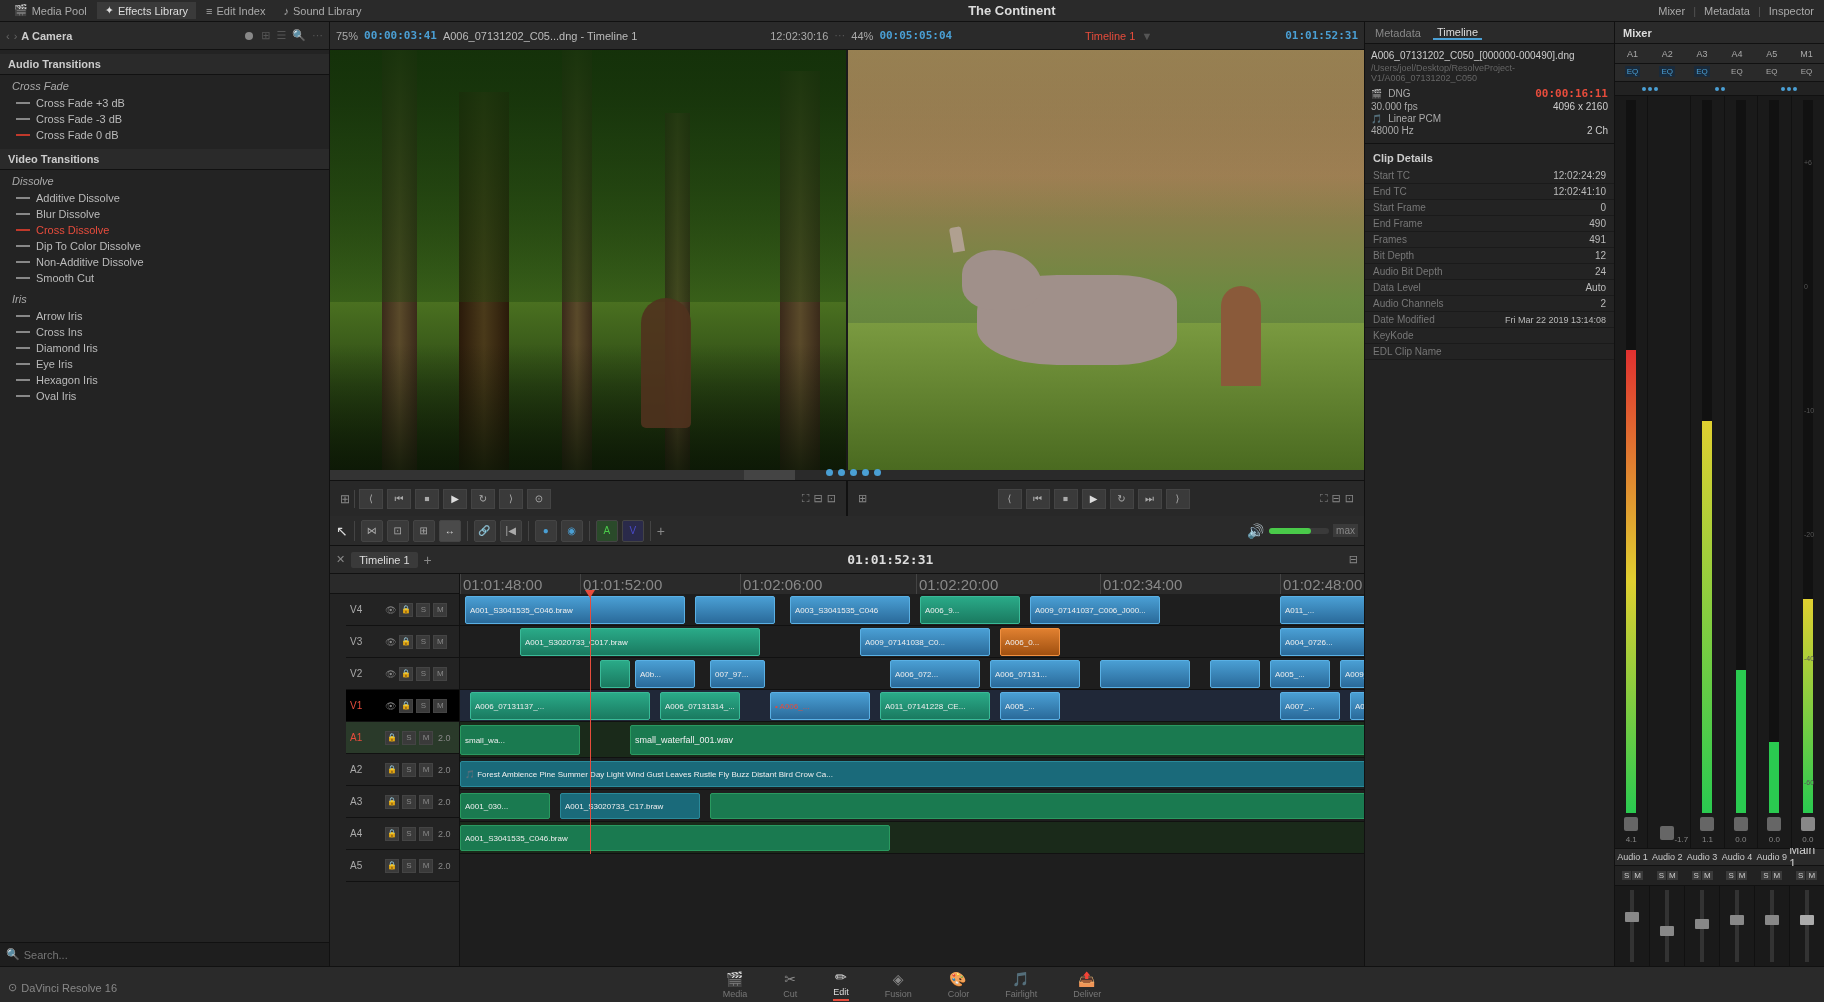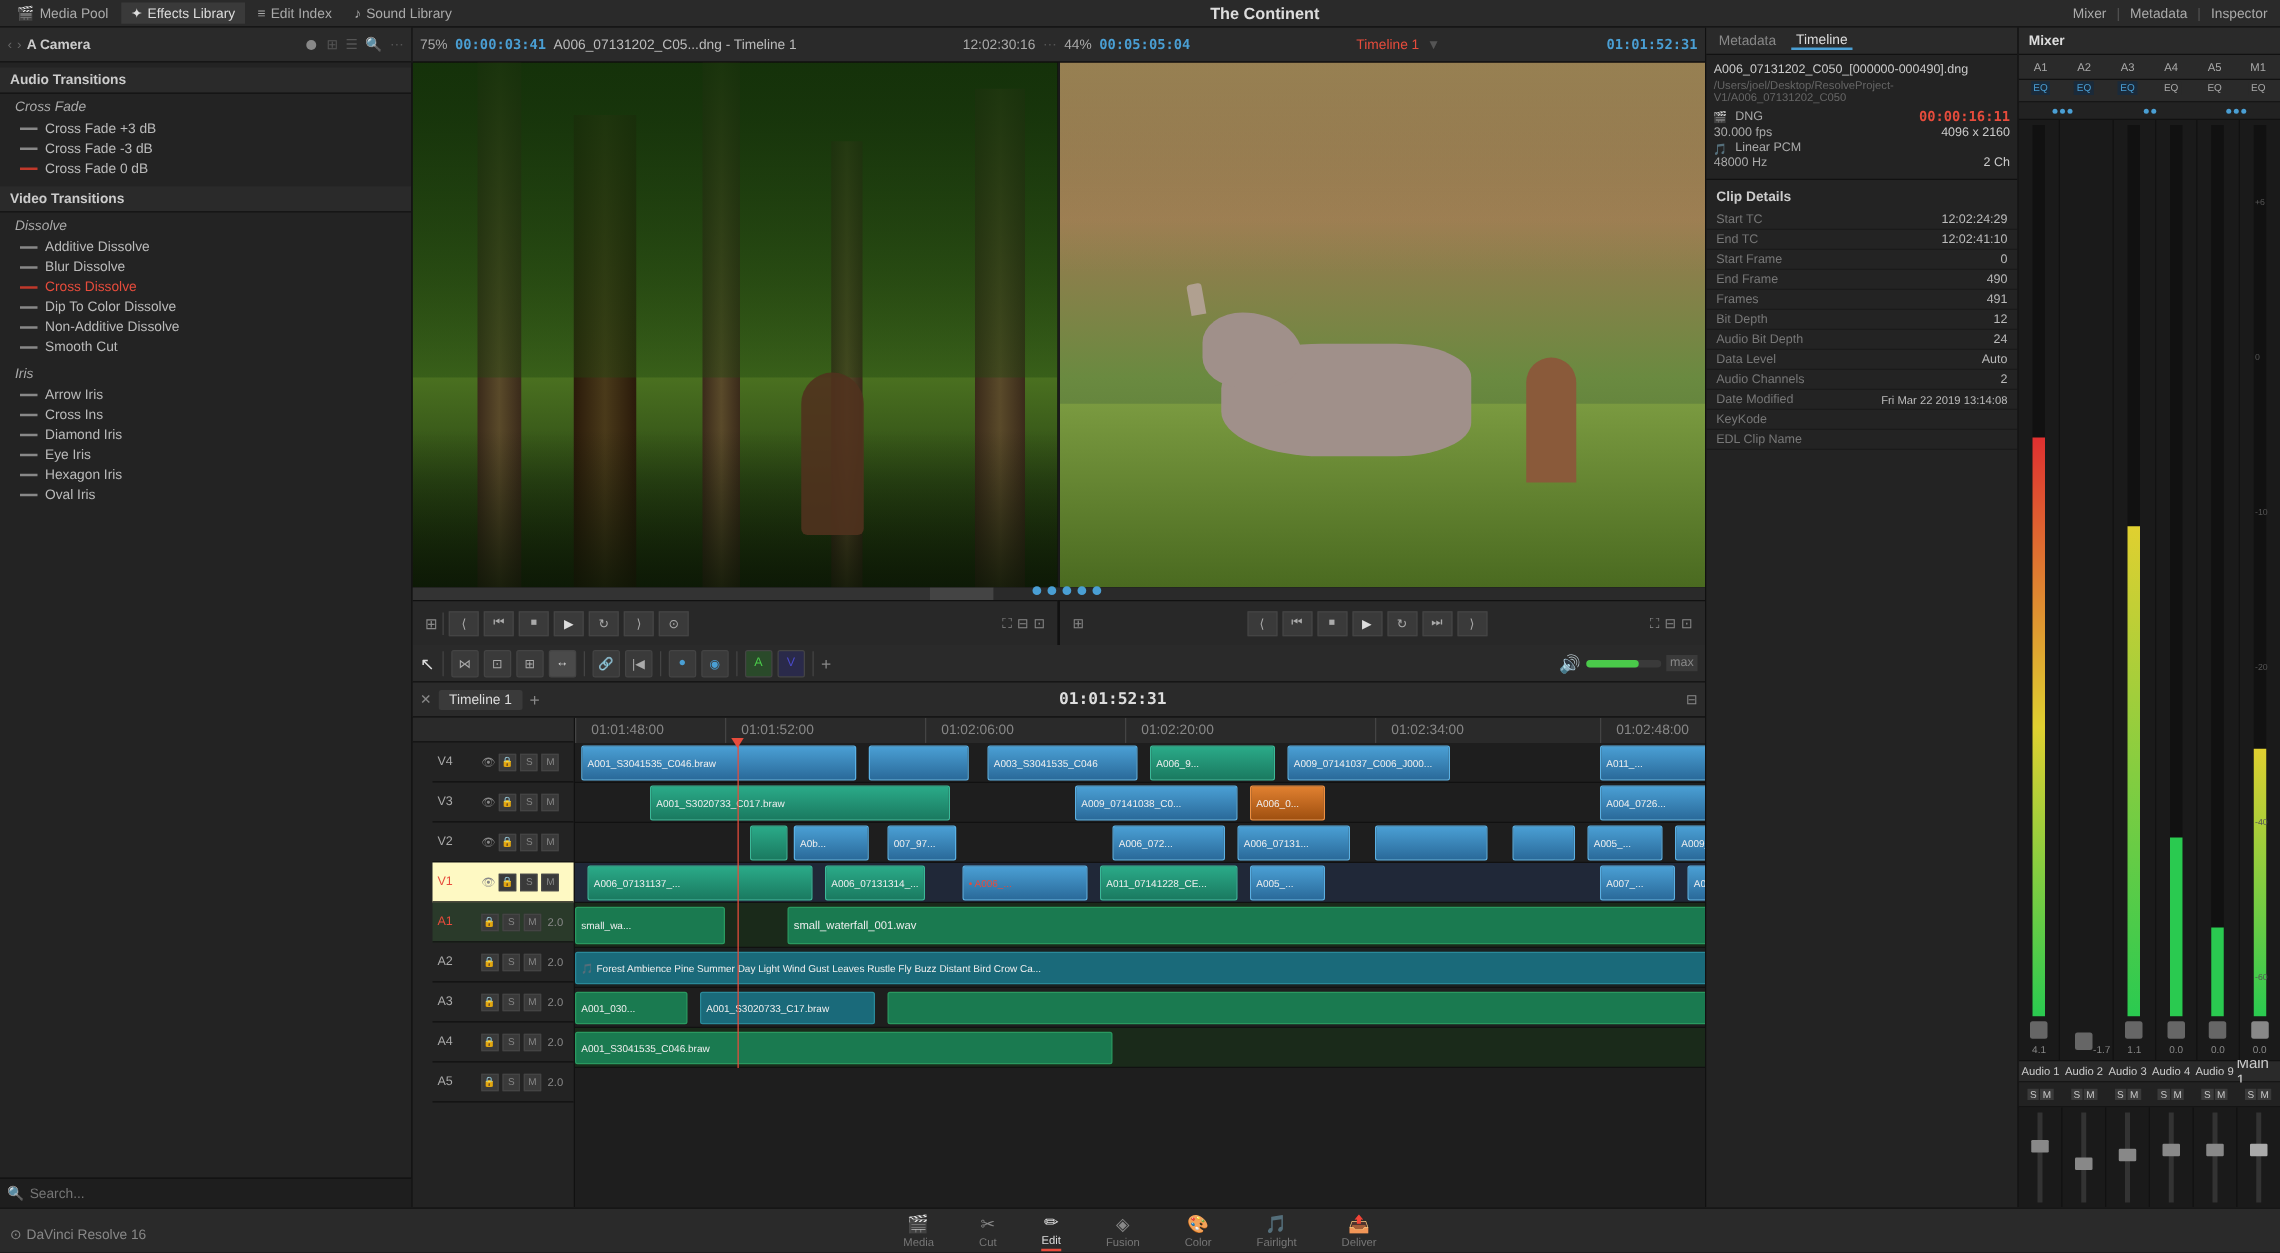--- a/index.html
+++ b/index.html
@@ -386,23 +386,23 @@
       background: #2a2a2a;
       position: relative;
       display: flex;
       align-items: center;
     }
     .tc-mark {
       position: absolute;
       height: 100%;
       display: flex;
       align-items: center;
-      font-size: 11px;
+      font-size: 15px;
       color: #888;
-      padding-left: 12px;
+      padding-left: 2px;
       border-left: 1px solid #444;
       text-align: right;
     }
 
     .tracks-body {
       position: relative;
     }
     .track-row {
       height: 32px;
       background: #1e1e1e;
@@ -985,21 +985,21 @@
           </div>
 
           <div class="track-header">
             <span class="track-label">V2</span>
             <span class="track-eye">👁</span>
             <div class="track-btn">🔒</div>
             <div class="track-btn">S</div>
             <div class="track-btn">M</div>
           </div>
 
-          <div class="track-header" style="background:#fef9c3;">
+          <div class="track-header" style="background:#000000;">
             <span class="track-label active" style="color:#e74c3c;">V1</span>
             <span class="track-eye">👁</span>
             <div class="track-btn">🔒</div>
             <div class="track-btn">S</div>
             <div class="track-btn">M</div>
           </div>
 
           <div class="track-header" style="background:#2a3a2a;">
             <span class="track-label" style="color:#e74c3c;">A1</span>
             <div class="track-btn">🔒</div>
@@ -1046,21 +1046,21 @@
           <div class="timecode-ruler">
             <div class="tc-mark" style="left:0px">
                 <span>01:01:48:00</span>
               </div>
             <div class="tc-mark" style="left:120px">
                 <span>01:01:52:00</span>
               </div>
             <div class="tc-mark" style="left:280px">
                 <span>01:02:06:00</span>
               </div>
-            <div class="tc-mark" style="left:440px">
+            <div class="tc-mark" style="left:456px">
                 <span>01:02:20:00</span>
               </div>
             <div class="tc-mark" style="left:640px">
                 <span>01:02:34:00</span>
               </div>
             <div class="tc-mark" style="left:820px">
                 <span>01:02:48:00</span>
               </div>
 
           </div>

